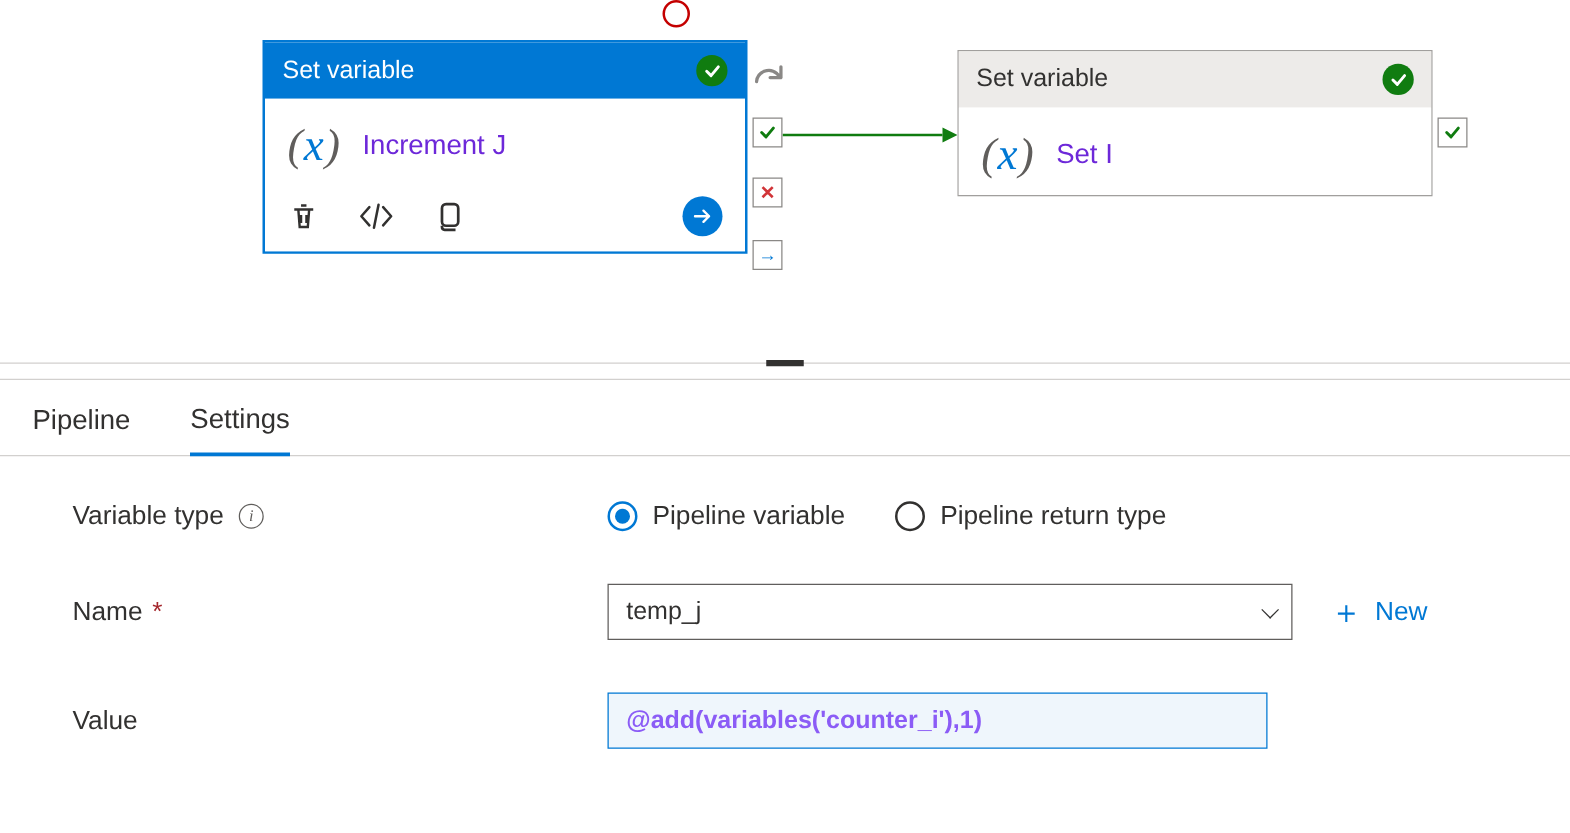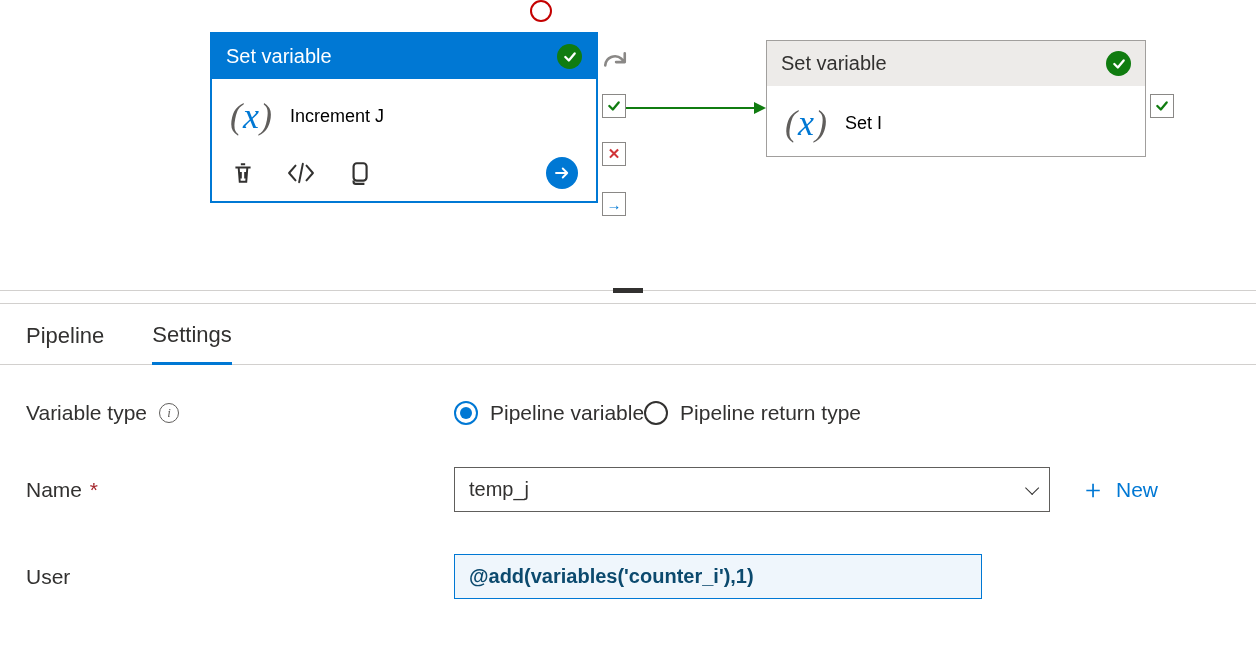--- a/index.html
+++ b/index.html
@@ -80,22 +80,22 @@
       color: #605e5c;
       font-size: 36px;
       font-style: italic;
       font-family: Georgia, 'Times New Roman', serif;
     }
     .var-icon .x-letter {
       color: #0078d4;
       margin: 0 1px;
     }
     .activity-name {
-      font-size: 18px;
-      color: #000000;
+      font-size: 22px;
+      color: #6d28d9;
     }
     .activity-toolbar {
       display: flex;
       align-items: center;
       padding: 8px 18px 12px;
       gap: 30px;
       background: #fff;
     }
     .toolbar-spacer { flex: 1; }
     .tool-icon { cursor: pointer; display:flex; align-items:center; justify-content:center; }
@@ -155,20 +155,21 @@
       gap: 48px;
       padding: 18px 26px 0;
       font-size: 22px;
       border-bottom: 1px solid #d2d0ce;
     }
     .tab { padding-bottom: 14px; cursor: pointer; color: #323130; }
     .tab.active { font-weight: 400; border-bottom: 3px solid #0078d4; margin-bottom: -1px; }
 
     .form {
       padding: 36px 26px 0;
+      margin-left: 32px;
     }
     .form-row {
       display: flex;
       align-items: center;
       margin-bottom: 42px;
     }
     .form-label {
       width: 428px;
       font-size: 21px;
       color: #323130;
@@ -183,34 +184,34 @@
       border-radius: 50%;
       display: inline-flex;
       align-items: center;
       justify-content: center;
       font-style: italic;
       font-family: Georgia, serif;
       font-size: 13px;
       color: #605e5c;
     }
     .required { color: #a4262c; margin-left: 2px; }
-    .radio-group { display: flex; align-items: center; font-size: 21px; justify-content: center; }
+    .radio-group { display: flex; align-items: center; gap: 40px; font-size: 21px; justify-content: center; }
     .radio { display: inline-flex; align-items: center; gap: 12px; cursor: pointer; }
     .radio-circle {
       width: 24px; height: 24px;
       border: 2px solid #323130;
       border-radius: 50%;
       display: inline-flex; align-items:center; justify-content:center;
     }
     .radio.checked .radio-circle { border-color: #0078d4; }
     .radio.checked .radio-circle::after {
       content: ''; width: 12px; height: 12px; background: #0078d4; border-radius: 50%;
     }
     .select-box {
-      width: 596px;
+      width: 548px;
       padding: 10px 14px;
       border: 1px solid #605e5c;
       font-size: 20px;
       display: flex; align-items: center; justify-content: space-between;
       cursor: pointer;
     }
     .new-link {
       display: inline-flex;
       align-items: center;
       gap: 10px;
@@ -223,21 +224,21 @@
       font-size: 26px;
       font-weight: 300;
     }
     .expression-input {
       width: 528px;
       padding: 10px 14px;
       border: 1px solid #0078d4;
       background: #eff6fc;
       font-size: 20px;
       font-weight: 600;
-      color: #0c4a6e;
+      color: #8b5cf6;
     }
     .chevron-down {
       display:inline-block;
       width: 10px; height: 10px;
       border-right: 1.5px solid #323130;
       border-bottom: 1.5px solid #323130;
       transform: rotate(45deg) translateY(-3px);
     }
   </style>
 </head>
@@ -363,20 +364,20 @@
       <span class="chevron-down"></span>
     </div>
     <span class="new-link">
       <span class="plus-icon">＋</span>
       <span>New</span>
     </span>
   </div>
 
   <div class="form-row">
     <div class="form-label">
-      <span>User</span>
+      <span>Value</span>
     </div>
     <div class="expression-input">
       <span>@add(variables('counter_i'),1)</span>
     </div>
   </div>
 
 </div>
 
 </body></html>

